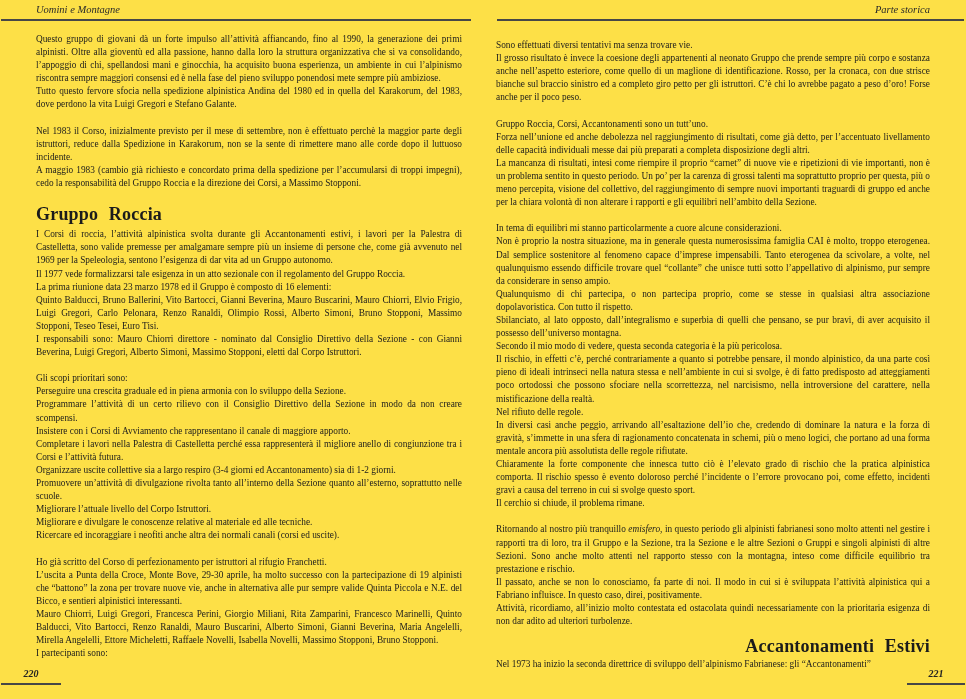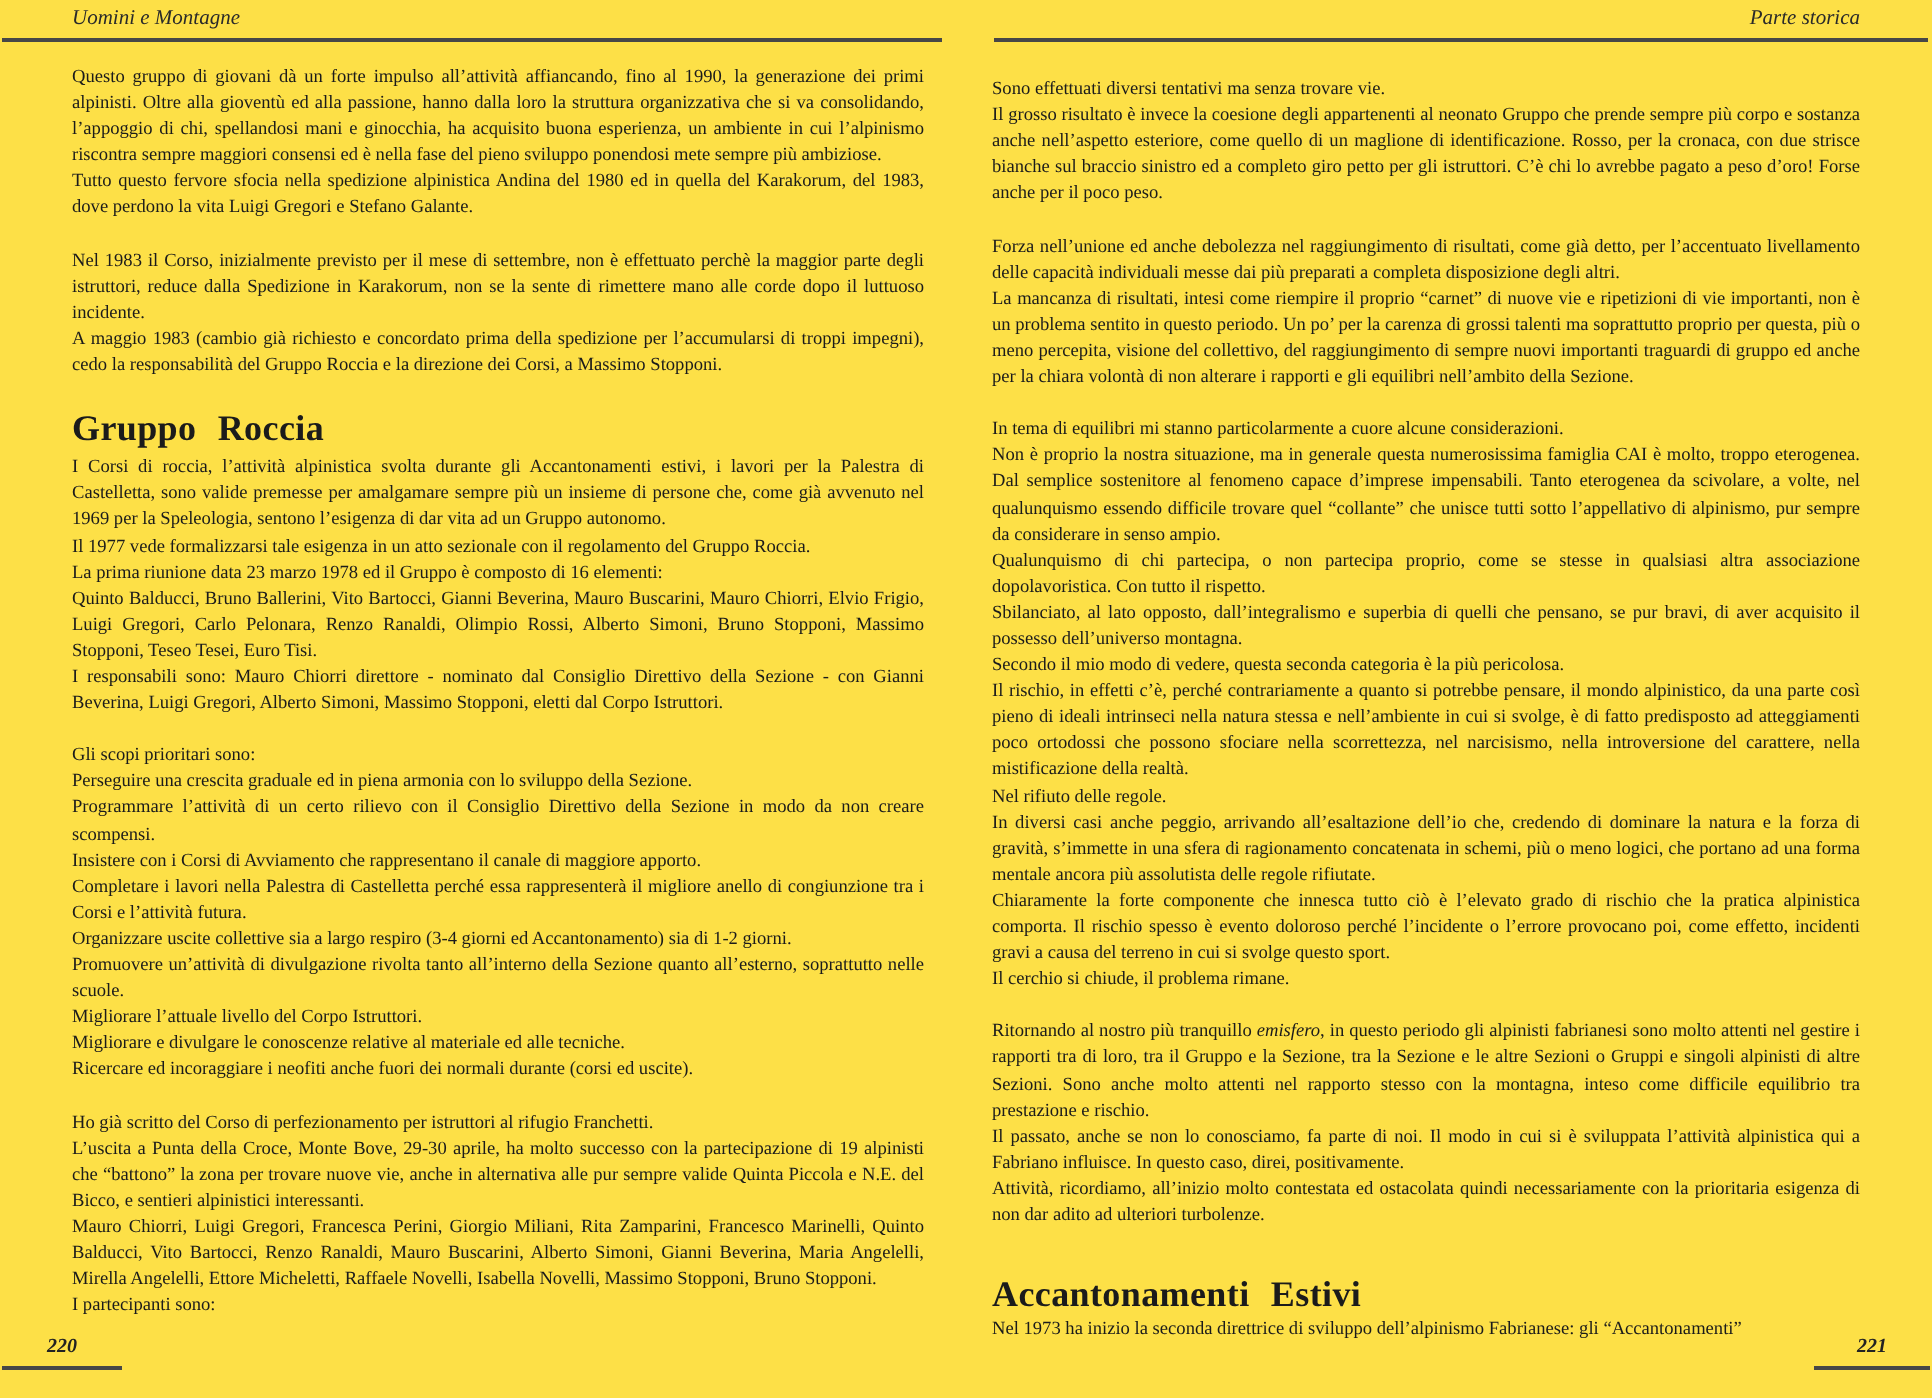--- a/index.html
+++ b/index.html
@@ -41,21 +41,21 @@
   .page-right .page-body { left: 13px; top: 39px; width: 434px; }
 
   .page-body p { margin: 0; padding: 0; text-align: justify; }
   .gap { margin-top: 13.1px !important; }
 
   .section-head {
     font-size: 18px; font-weight: bold; font-style: normal;
     word-spacing: 0.33em; letter-spacing: 0.2px;
     margin: 18px 0 7px 0; text-align: left;
   }
-  .page-right .section-head { margin: 26px 0 5px 0; }
+  .page-right .section-head { margin: 12px 0 5px 0; text-align: right; }
 
   .folio {
     position: absolute; top: 668px;
     font-size: 10px; font-weight: bold; font-style: italic;
     text-align: center; padding-bottom: 4px;
     border-bottom: 2px solid #474747; color: #222;
   }
   .folio-left  { left: 1px;  width: 60px; }
   .folio-right { right: 1px; width: 58px; }
 
@@ -91,21 +91,21 @@
     <p class="gap">Gli scopi prioritari sono:</p>
     <div>
         <p>Perseguire una crescita graduale ed in piena armonia con lo sviluppo della Sezione.</p>
         <p>Programmare l’attività di un certo rilievo con il Consiglio Direttivo della Sezione in modo da non creare scompensi.</p>
         <p>Insistere con i Corsi di Avviamento che rappresentano il canale di maggiore apporto.</p>
         <p>Completare i lavori nella Palestra di Castelletta perché essa rappresenterà il migliore anello di congiunzione tra i Corsi e l’attività futura.</p>
         <p>Organizzare uscite collettive sia a largo respiro (3-4 giorni ed Accantonamento) sia di 1-2 giorni.</p>
         <p>Promuovere un’attività di divulgazione rivolta tanto all’interno della Sezione quanto all’esterno, soprattutto nelle scuole.</p>
         <p>Migliorare l’attuale livello del Corpo Istruttori.</p>
         <p>Migliorare e divulgare le conoscenze relative al materiale ed alle tecniche.</p>
-        <p>Ricercare ed incoraggiare i neofiti anche fuori dei normali durante (corsi ed uscite).</p>
+        <p>Ricercare ed incoraggiare i neofiti anche altra dei normali canali (corsi ed uscite).</p>
       </div>
 
     <div class="gap">
         <p>Ho già scritto del Corso di perfezionamento per istruttori al rifugio Franchetti.</p>
         <p>L’uscita a Punta della Croce, Monte Bove, 29-30 aprile, ha molto successo con la partecipazione di 19 alpinisti che “battono” la zona per trovare nuove vie, anche in alternativa alle pur sempre valide Quinta Piccola e N.E. del Bicco, e sentieri alpinistici interessanti.</p>
         <p>Mauro Chiorri, Luigi Gregori, Francesca Perini, Giorgio Miliani, Rita Zamparini, Francesco Marinelli, Quinto Balducci, Vito Bartocci, Renzo Ranaldi, Mauro Buscarini, Alberto Simoni, Gianni Beverina, Maria Angelelli, Mirella Angelelli, Ettore Micheletti, Raffaele Novelli, Isabella Novelli, Massimo Stopponi, Bruno Stopponi.</p>
         <p>I partecipanti sono:</p>
       </div>
   </div>
 
@@ -115,20 +115,21 @@
 <div class="page page-right">
   <div class="running-head rh-right">Parte storica</div>
   <div class="head-rule"></div>
 
   <div class="page-body">
     <div>
         <p>Sono effettuati diversi tentativi ma senza trovare vie.</p>
         <p>Il grosso risultato è invece la coesione degli appartenenti al neonato Gruppo che prende sempre più corpo e sostanza anche nell’aspetto esteriore, come quello di un maglione di identificazione. Rosso, per la cronaca, con due strisce bianche sul braccio sinistro ed a completo giro petto per gli istruttori. C’è chi lo avrebbe pagato a peso d’oro! Forse anche per il poco peso.</p>
       </div>
     <div class="gap">
+        <p>Gruppo Roccia, Corsi, Accantonamenti sono un tutt’uno.</p>
         <p>Forza nell’unione ed anche debolezza nel raggiungimento di risultati, come già detto, per l’accentuato livellamento delle capacità individuali messe dai più preparati a completa disposizione degli altri.</p>
         <p>La mancanza di risultati, intesi come riempire il proprio “carnet” di nuove vie e ripetizioni di vie importanti, non è un problema sentito in questo periodo. Un po’ per la carenza di grossi talenti ma soprattutto proprio per questa, più o meno percepita, visione del collettivo, del raggiungimento di sempre nuovi importanti traguardi di gruppo ed anche per la chiara volontà di non alterare i rapporti e gli equilibri nell’ambito della Sezione.</p>
       </div>
     <div class="gap">
         <p>In tema di equilibri mi stanno particolarmente a cuore alcune considerazioni.</p>
         <p>Non è proprio la nostra situazione, ma in generale questa numerosissima famiglia CAI è molto, troppo eterogenea. Dal semplice sostenitore al fenomeno capace d’imprese impensabili. Tanto eterogenea da scivolare, a volte, nel qualunquismo essendo difficile trovare quel “collante” che unisce tutti sotto l’appellativo di alpinismo, pur sempre da considerare in senso ampio.</p>
         <p>Qualunquismo di chi partecipa, o non partecipa proprio, come se stesse in qualsiasi altra associazione dopolavoristica. Con tutto il rispetto.</p>
         <p>Sbilanciato, al lato opposto, dall’integralismo e superbia di quelli che pensano, se pur bravi, di aver acquisito il possesso dell’universo montagna.</p>
         <p>Secondo il mio modo di vedere, questa seconda categoria è la più pericolosa.</p>
         <p>Il rischio, in effetti c’è, perché contrariamente a quanto si potrebbe pensare, il mondo alpinistico, da una parte così pieno di ideali intrinseci nella natura stessa e nell’ambiente in cui si svolge, è di fatto predisposto ad atteggiamenti poco ortodossi che possono sfociare nella scorrettezza, nel narcisismo, nella introversione del carattere, nella mistificazione della realtà.</p>

